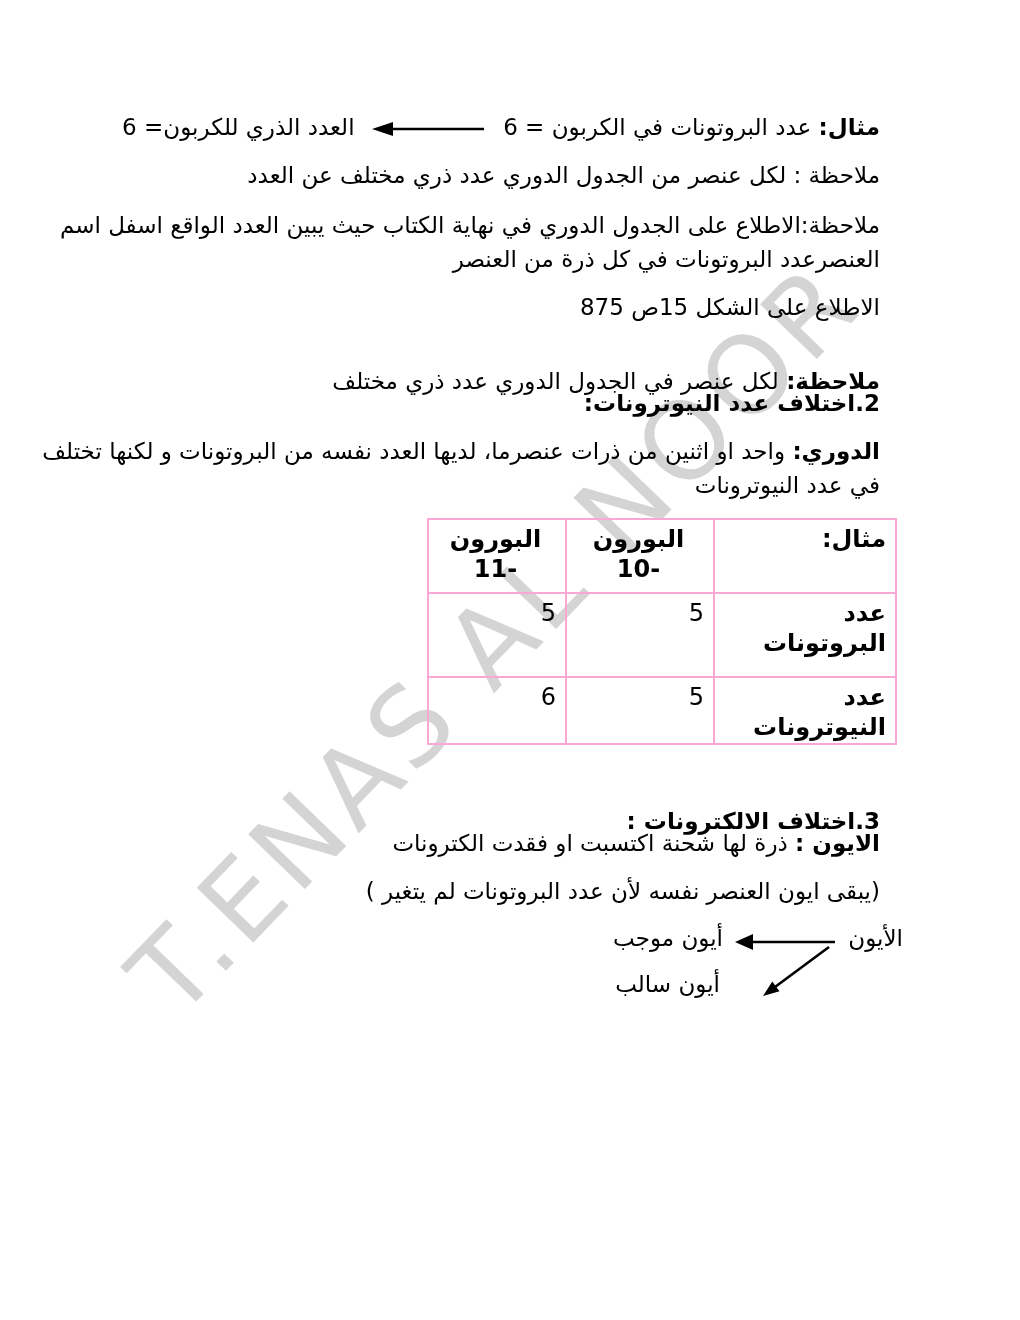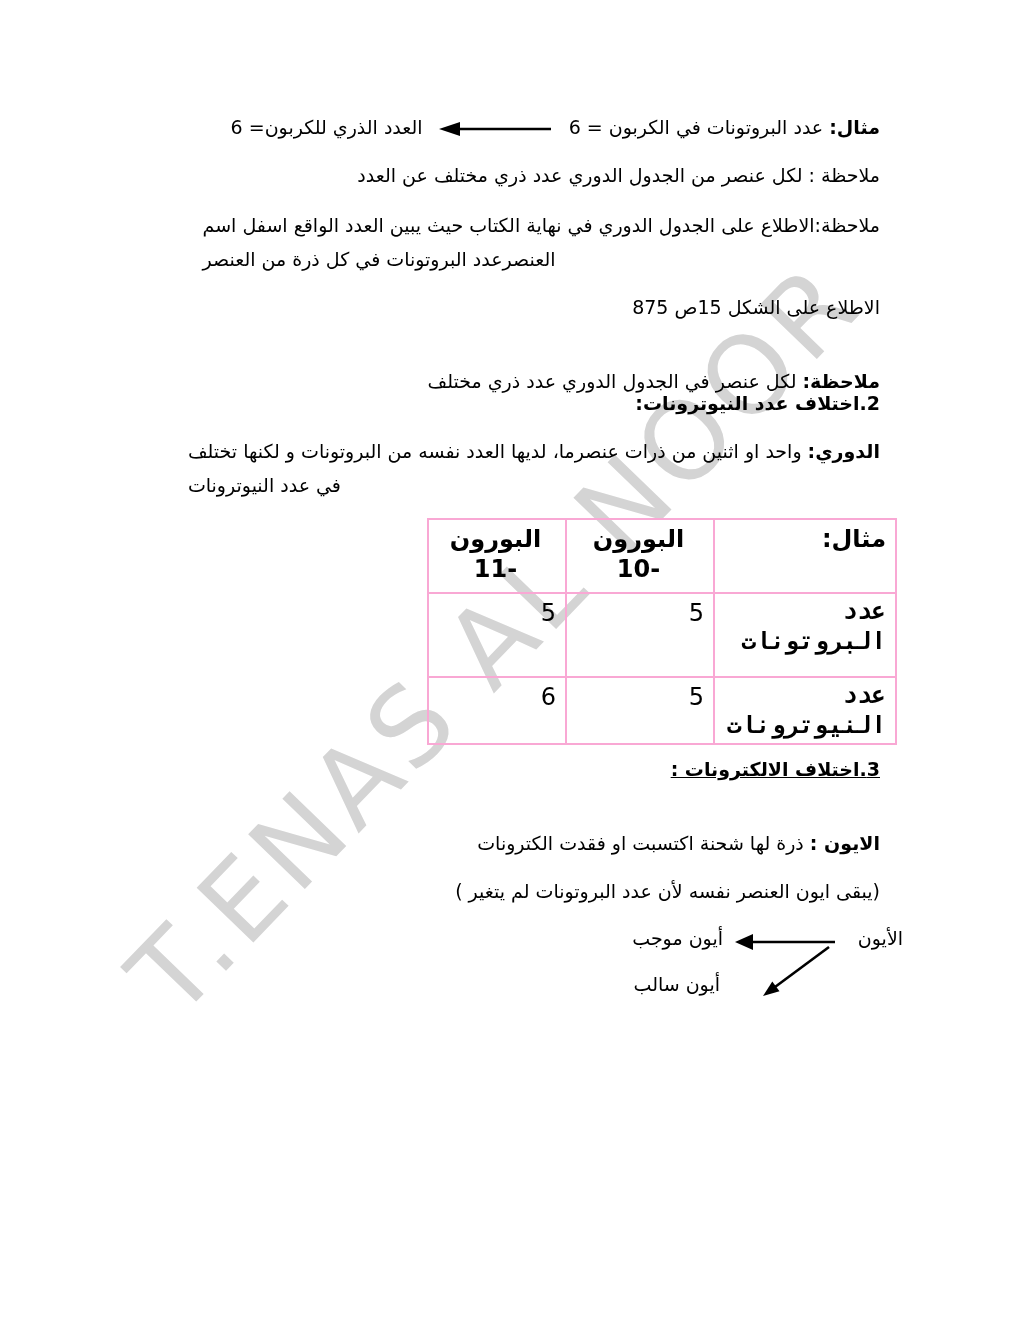--- a/index.html
+++ b/index.html
@@ -8,22 +8,22 @@
     width:1020px;height:1320px;
     background:#ffffff;
     overflow:hidden;
     font-family:"DejaVu Sans",sans-serif;
     color:#000;
     direction:rtl;
   }
   .abs{position:absolute;}
   .tline{
     right:140px;
-    text-align:left;
-    font-size:19px;
+    text-align:right;
+    font-size:23px;
     line-height:34px;
     white-space:nowrap;
   }
   .b{font-weight:bold;}
   .watermark{
     left:105px;top:952px;
     font-size:108px;
     letter-spacing:6px;
     white-space:nowrap;
     transform:rotate(-46deg);
@@ -45,30 +45,30 @@
   table.iso td{
     border:2px solid #f9a8d4;
     vertical-align:top;
     padding:4px 9px 1px 6px;
     background:transparent;
     font-size:24px;
     line-height:30px;
   }
   td.hdr{font-weight:bold;}
   td.hdr-c{font-weight:bold;text-align:center;}
-  td.lbl{font-weight:bold;text-align:right;font-family:Liberation Mono, monospace;}
+  td.lbl{font-weight:bold;text-align:right;}
   td.num{text-align:right;font-size:25px;}
   .r-example{top:110px;}
   .r-note1{top:158px;}
   .r-note2{top:208px;}
   .r-figure{top:290px;}
   .r-note3{top:338px;margin-top:26px;}
   .r-h2{top:386px;font-weight:bold;}
   .r-isotopes{top:434px;}
-  .r-h3{top:752px;font-weight:bold;text-decoration:underline;}
+  .r-h3{top:804px;font-weight:bold;}
   .r-iondef{top:826px;}
   .r-paren{top:874px;}
   .d-root{top:921px;right:117px;}
   .d-pos{top:921px;right:297px;margin-left:14px;}
   .d-neg{top:967px;right:300px;}
 </style>
 </head>
 <body>
 
 <div id="page">

